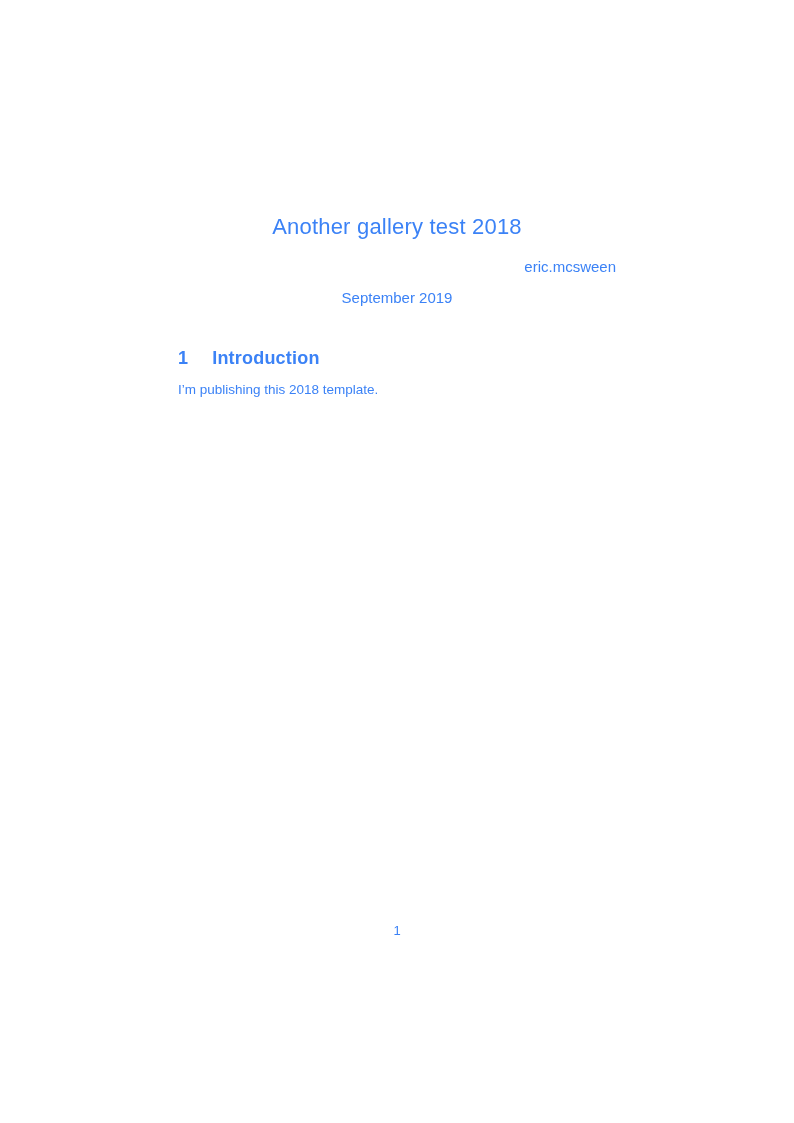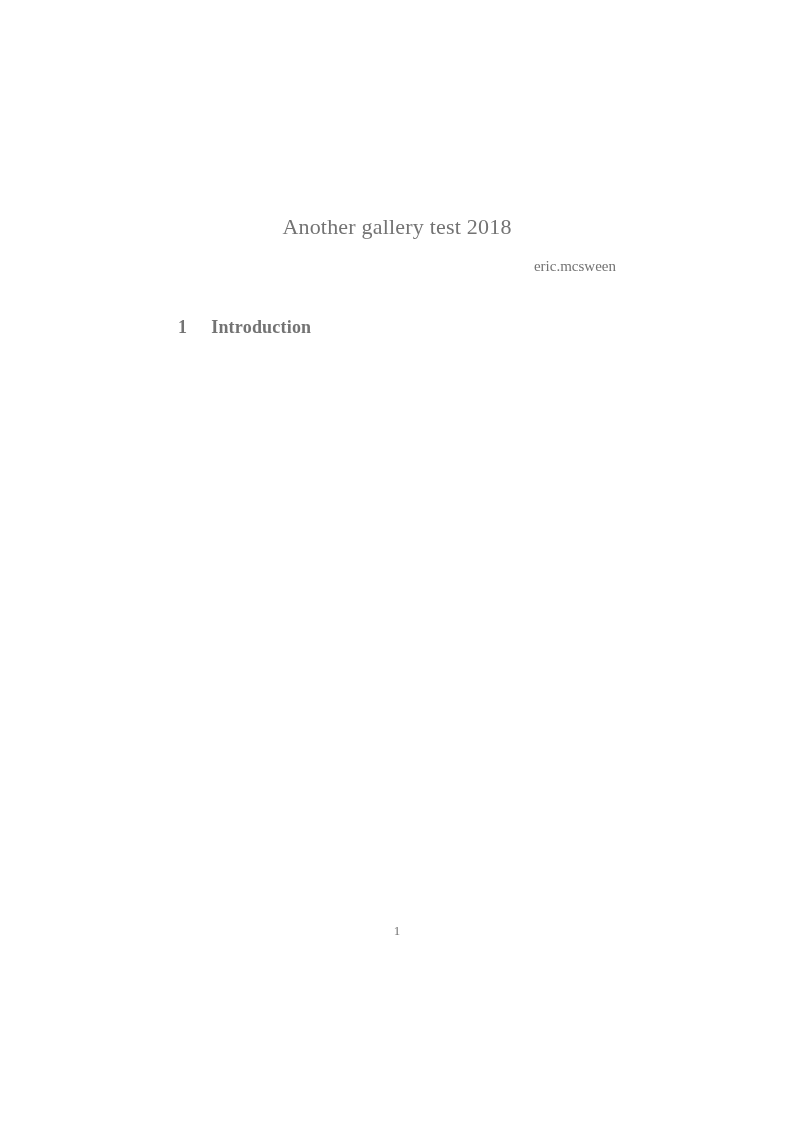--- a/index.html
+++ b/index.html
@@ -8,22 +8,22 @@
       width: 794px;
       height: 1123px;
       background: #ffffff;
     }
 
     .page {
       position: relative;
       width: 794px;
       height: 1123px;
       background: #ffffff;
-      color: #737373;
-      font-family: Liberation Serif, serif;
+      color: #3b82f6;
+      font-family: Liberation Sans, sans-serif;
       overflow: hidden;
     }
 
     
     .text-block {
       position: absolute;
       left: 178px;
       right: 178px;
       top: 0;
     }
@@ -83,23 +83,25 @@
 </head>
 <body>
 
 <div class="page">
   <div class="text-block">
 
     <div class="doc-title">Another gallery test 2018</div>
 
     <div class="doc-author">eric.mcsween</div>
 
+    <div class="doc-date">September 2019</div>
 
     <div class="section-heading">
       <span class="section-number">1</span>
       <span class="section-title">Introduction</span>
     </div>
 
+    <p class="section-body">I’m publishing this 2018 template.</p>
 
   </div>
 
   <div class="page-number">1</div>
 </div>
 
 </body></html>

